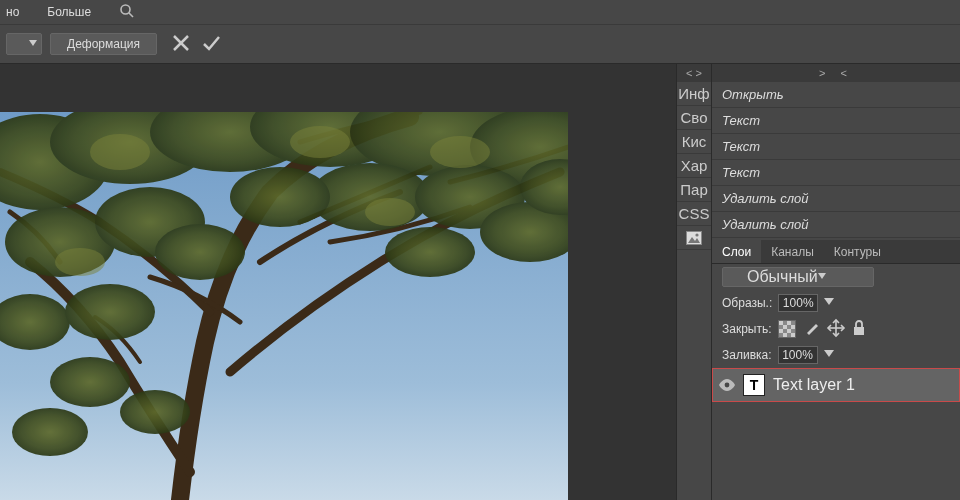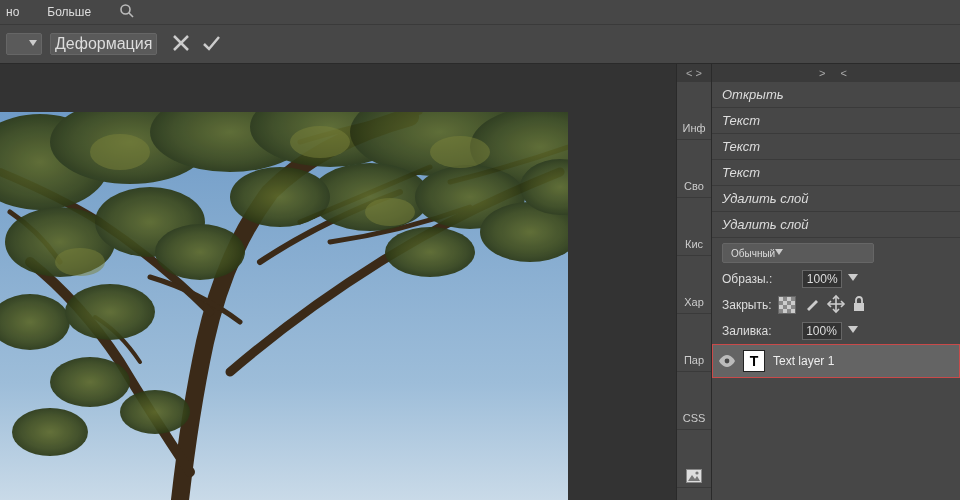--- a/index.html
+++ b/index.html
@@ -1,46 +1,46 @@
 <!DOCTYPE html>
 <html><head>
 <meta charset="utf-8">
 <style>
   * { box-sizing: border-box; margin: 0; padding: 0; font-family: Arial, sans-serif; }
   body { background: #474747; color: #ddd; width: 960px; height: 500px; overflow: hidden; font-size: 12px; }
   .topbar { height: 24px; background: #474747; display: flex; align-items: center; padding: 0 6px; gap: 28px; }
   .topbar-item { color: #ddd; font-size: 12px; cursor: pointer; }
   .toolbar { height: 40px; background: #474747; border-top: 1px solid #3a3a3a; border-bottom: 1px solid #2a2a2a; display: flex; align-items: center; padding: 0 6px; gap: 8px; }
   .tb-dropdown { background: #5a5a5a; border: 1px solid #666; height: 22px; width: 36px; display: flex; align-items: center; justify-content: flex-end; padding-right: 4px; border-radius: 2px; }
-  .tb-btn { background: #5a5a5a; border: 1px solid #666; height: 22px; padding: 0 4px; display: flex; align-items: center; border-radius: 2px; font-size: 16px; color: #ddd; }
+  .tb-btn { background: #5a5a5a; border: 1px solid #666; height: 22px; padding: 0 16px; display: flex; align-items: center; border-radius: 2px; font-size: 12px; color: #ddd; }
   .xcheck { margin-left: 6px; display: flex; align-items: center; gap: 10px; }
   .main { display: flex; height: calc(500px - 64px); }
   .canvas-area { flex: 1; background: #333; position: relative; overflow: hidden; }
   .canvas-frame { position: absolute; left: 0; top: 48px; width: 568px; height: 388px; background: #7aa7d1; overflow: hidden; }
   .canvas-frame svg { display: block; }
   .side-tabs { width: 36px; background: #474747; border-left: 1px solid #2a2a2a; border-right: 1px solid #2a2a2a; display: flex; flex-direction: column; }
   .side-tabs-top { height: 18px; display: flex; align-items: center; justify-content: center; font-size: 11px; color: #aaa; background: #3a3a3a;}
-  .side-tab-item { height: 24px; display: flex; align-items: center; justify-content: center; font-size: 11px; color: #ccc; border-bottom: 1px solid #3a3a3a; cursor: pointer; margin-top: 34px; }
+  .side-tab-item { height: 24px; display: flex; align-items: center; justify-content: center; font-size: 15px; color: #ccc; border-bottom: 1px solid #3a3a3a; cursor: pointer; }
   .right-panel { width: 248px; background: #474747; display: flex; flex-direction: column; }
   .rp-toparrows { height: 18px; background: #3a3a3a; display: flex; align-items: center; justify-content: center; font-size: 11px; color: #aaa; letter-spacing: 6px;}
   .tab-row { display: flex; background: #3a3a3a; height: 24px; border-bottom: 1px solid #2a2a2a; }
   .tab { padding: 0 10px; display: flex; align-items: center; font-size: 12px; color: #bbb; cursor: pointer; }
   .tab.active { background: #474747; color: #fff; }
   .hist-list { background: #474747; }
   .hist-item { height: 26px; display: flex; align-items: center; padding: 0 10px; font-size: 13px; color: #ddd; border-bottom: 1px solid #3a3a3a; cursor: pointer; font-style: italic; }
   .layers-panel { margin-top: 2px; }
   .prop-row { height: 26px; display: flex; align-items: center; padding: 0 10px; gap: 6px; font-size: 12px; color: #ddd; }
-  .blend-select { background: #5a5a5a; border: 1px solid #666; height: 20px; width: 152px; display: flex; align-items: center; padding: 0 8px; border-radius: 2px; font-size: 10px; }
-  .pct-input { background: #333; border: 1px solid #666; height: 18px; width: 40px; color: #ddd; font-size: 12px; text-align: center; padding: 0 2px; margin-left: 24px; }
+  .blend-select { background: #5a5a5a; border: 1px solid #666; height: 20px; width: 152px; display: flex; align-items: center; padding: 0 24px; border-radius: 2px; font-size: 16px; }
+  .pct-input { background: #333; border: 1px solid #666; height: 18px; width: 40px; color: #ddd; font-size: 12px; text-align: center; padding: 0 2px; }
   .layer-row { height: 34px; display: flex; align-items: center; padding: 0 6px; gap: 8px; }
   .layer-row.selected { border: 1px solid #c94a4a; background: #646464; }
   .eye { width: 16px; display: flex; justify-content: center; color: #bbb; cursor: pointer; }
   .thumb { width: 22px; height: 22px; background: #fff; border: 1px solid #222; display: flex; align-items: center; justify-content: center; font-weight: bold; font-size: 14px; color: #000; }
   .thumb.bg { background: linear-gradient(135deg,#6b8fb0 0%,#3a5a2e 60%,#7a5a2a 100%); font-size: 0; }
-  .layer-name { font-size: 12px; color: #eee; text-align: center; }
+  .layer-name { font-size: 16px; color: #eee; text-align: center; }
   .checker { width: 18px; height: 18px; background-image:
     linear-gradient(45deg,#888 25%,transparent 25%),
     linear-gradient(-45deg,#888 25%,transparent 25%),
     linear-gradient(45deg,transparent 75%,#888 75%),
     linear-gradient(-45deg,transparent 75%,#888 75%);
     background-size: 8px 8px; background-position: 0 0,0 4px,4px -4px,-4px 0; background-color:#ccc; border:1px solid #666;}
   .lock-icons { display: flex; gap: 8px; align-items: center; }
   svg { overflow: visible; }
 </style>
 </head>
@@ -166,20 +166,25 @@
     <div class="hist-list">
       <div class="hist-item">Открыть</div>
       <div class="hist-item">Текст</div>
       <div class="hist-item">Текст</div>
       <div class="hist-item">Текст</div>
       <div class="hist-item">Удалить слой</div>
       <div class="hist-item">Удалить слой</div>
     </div>
 
     <div class="layers-panel">
+      <div class="tab-row">
+        <div class="tab active">Слои</div>
+        <div class="tab">Каналы</div>
+        <div class="tab">Контуры</div>
+      </div>
       <div class="prop-row">
         <div class="blend-select">
           <span>Обычный</span>
           <svg width="8" height="8">
               <polygon points="0,0 8,0 4,6" fill="#ccc"></polygon>
             </svg>
         </div>
       </div>
       <div class="prop-row">
         <span>Образы.:</span>

